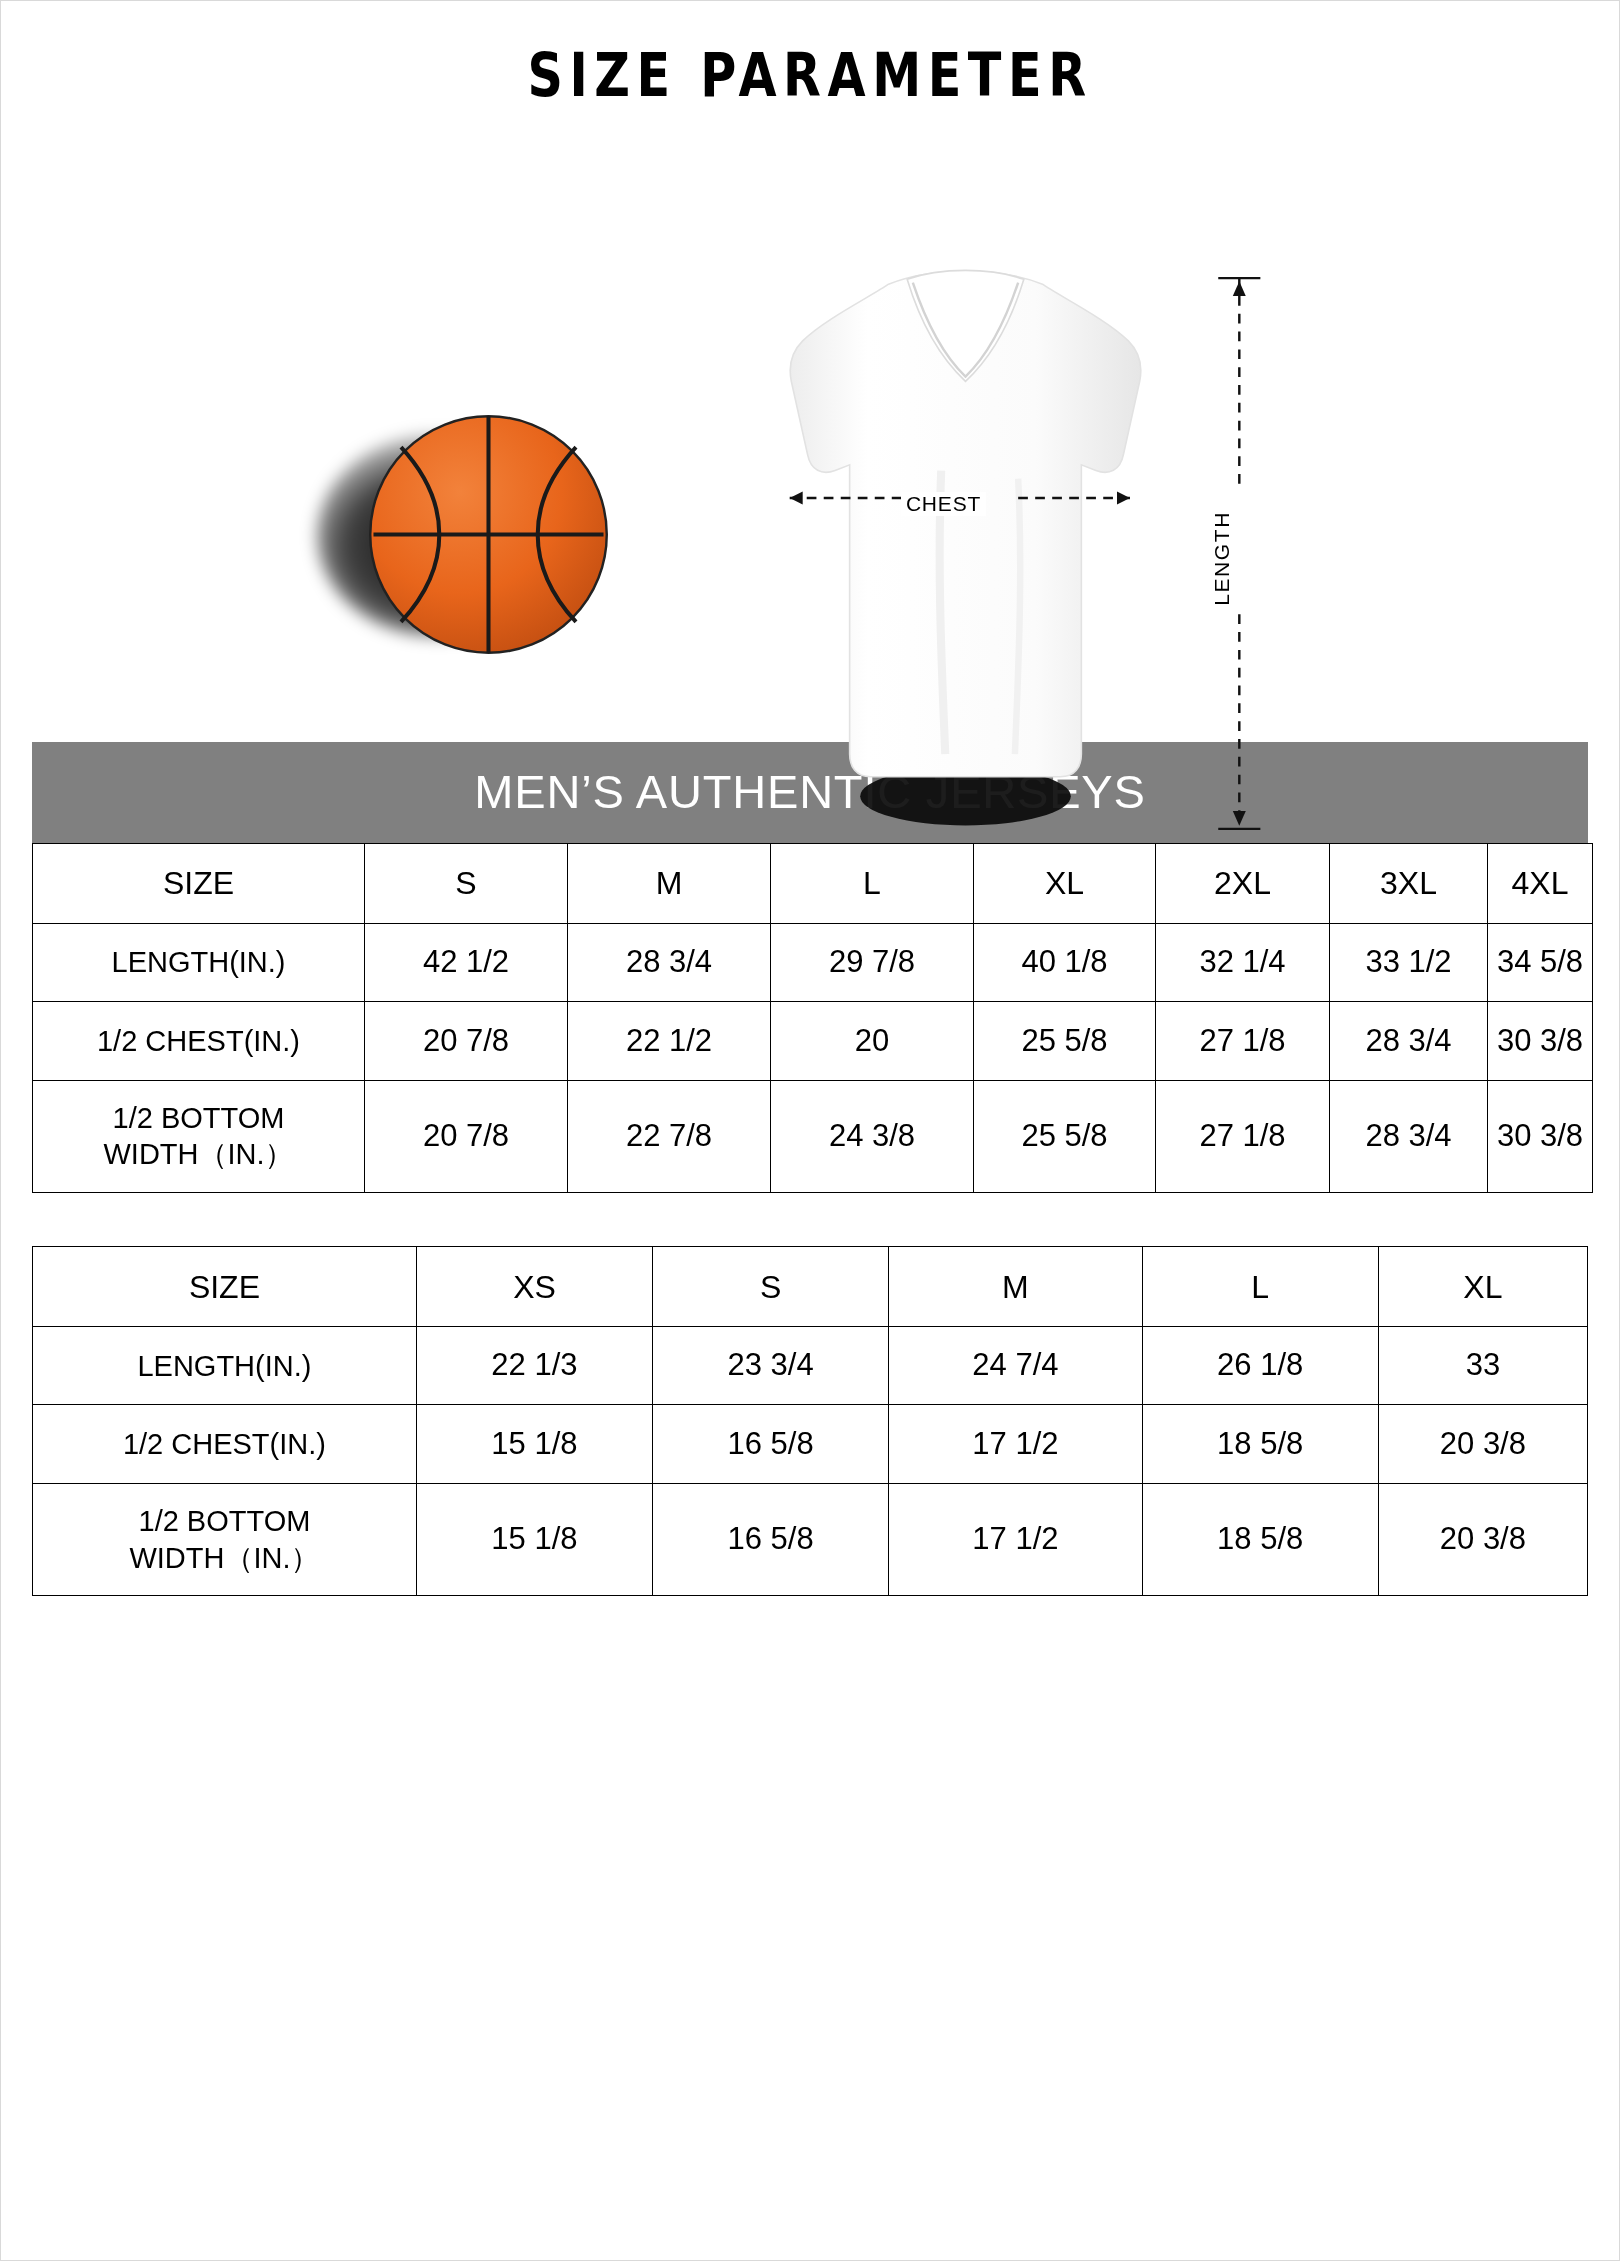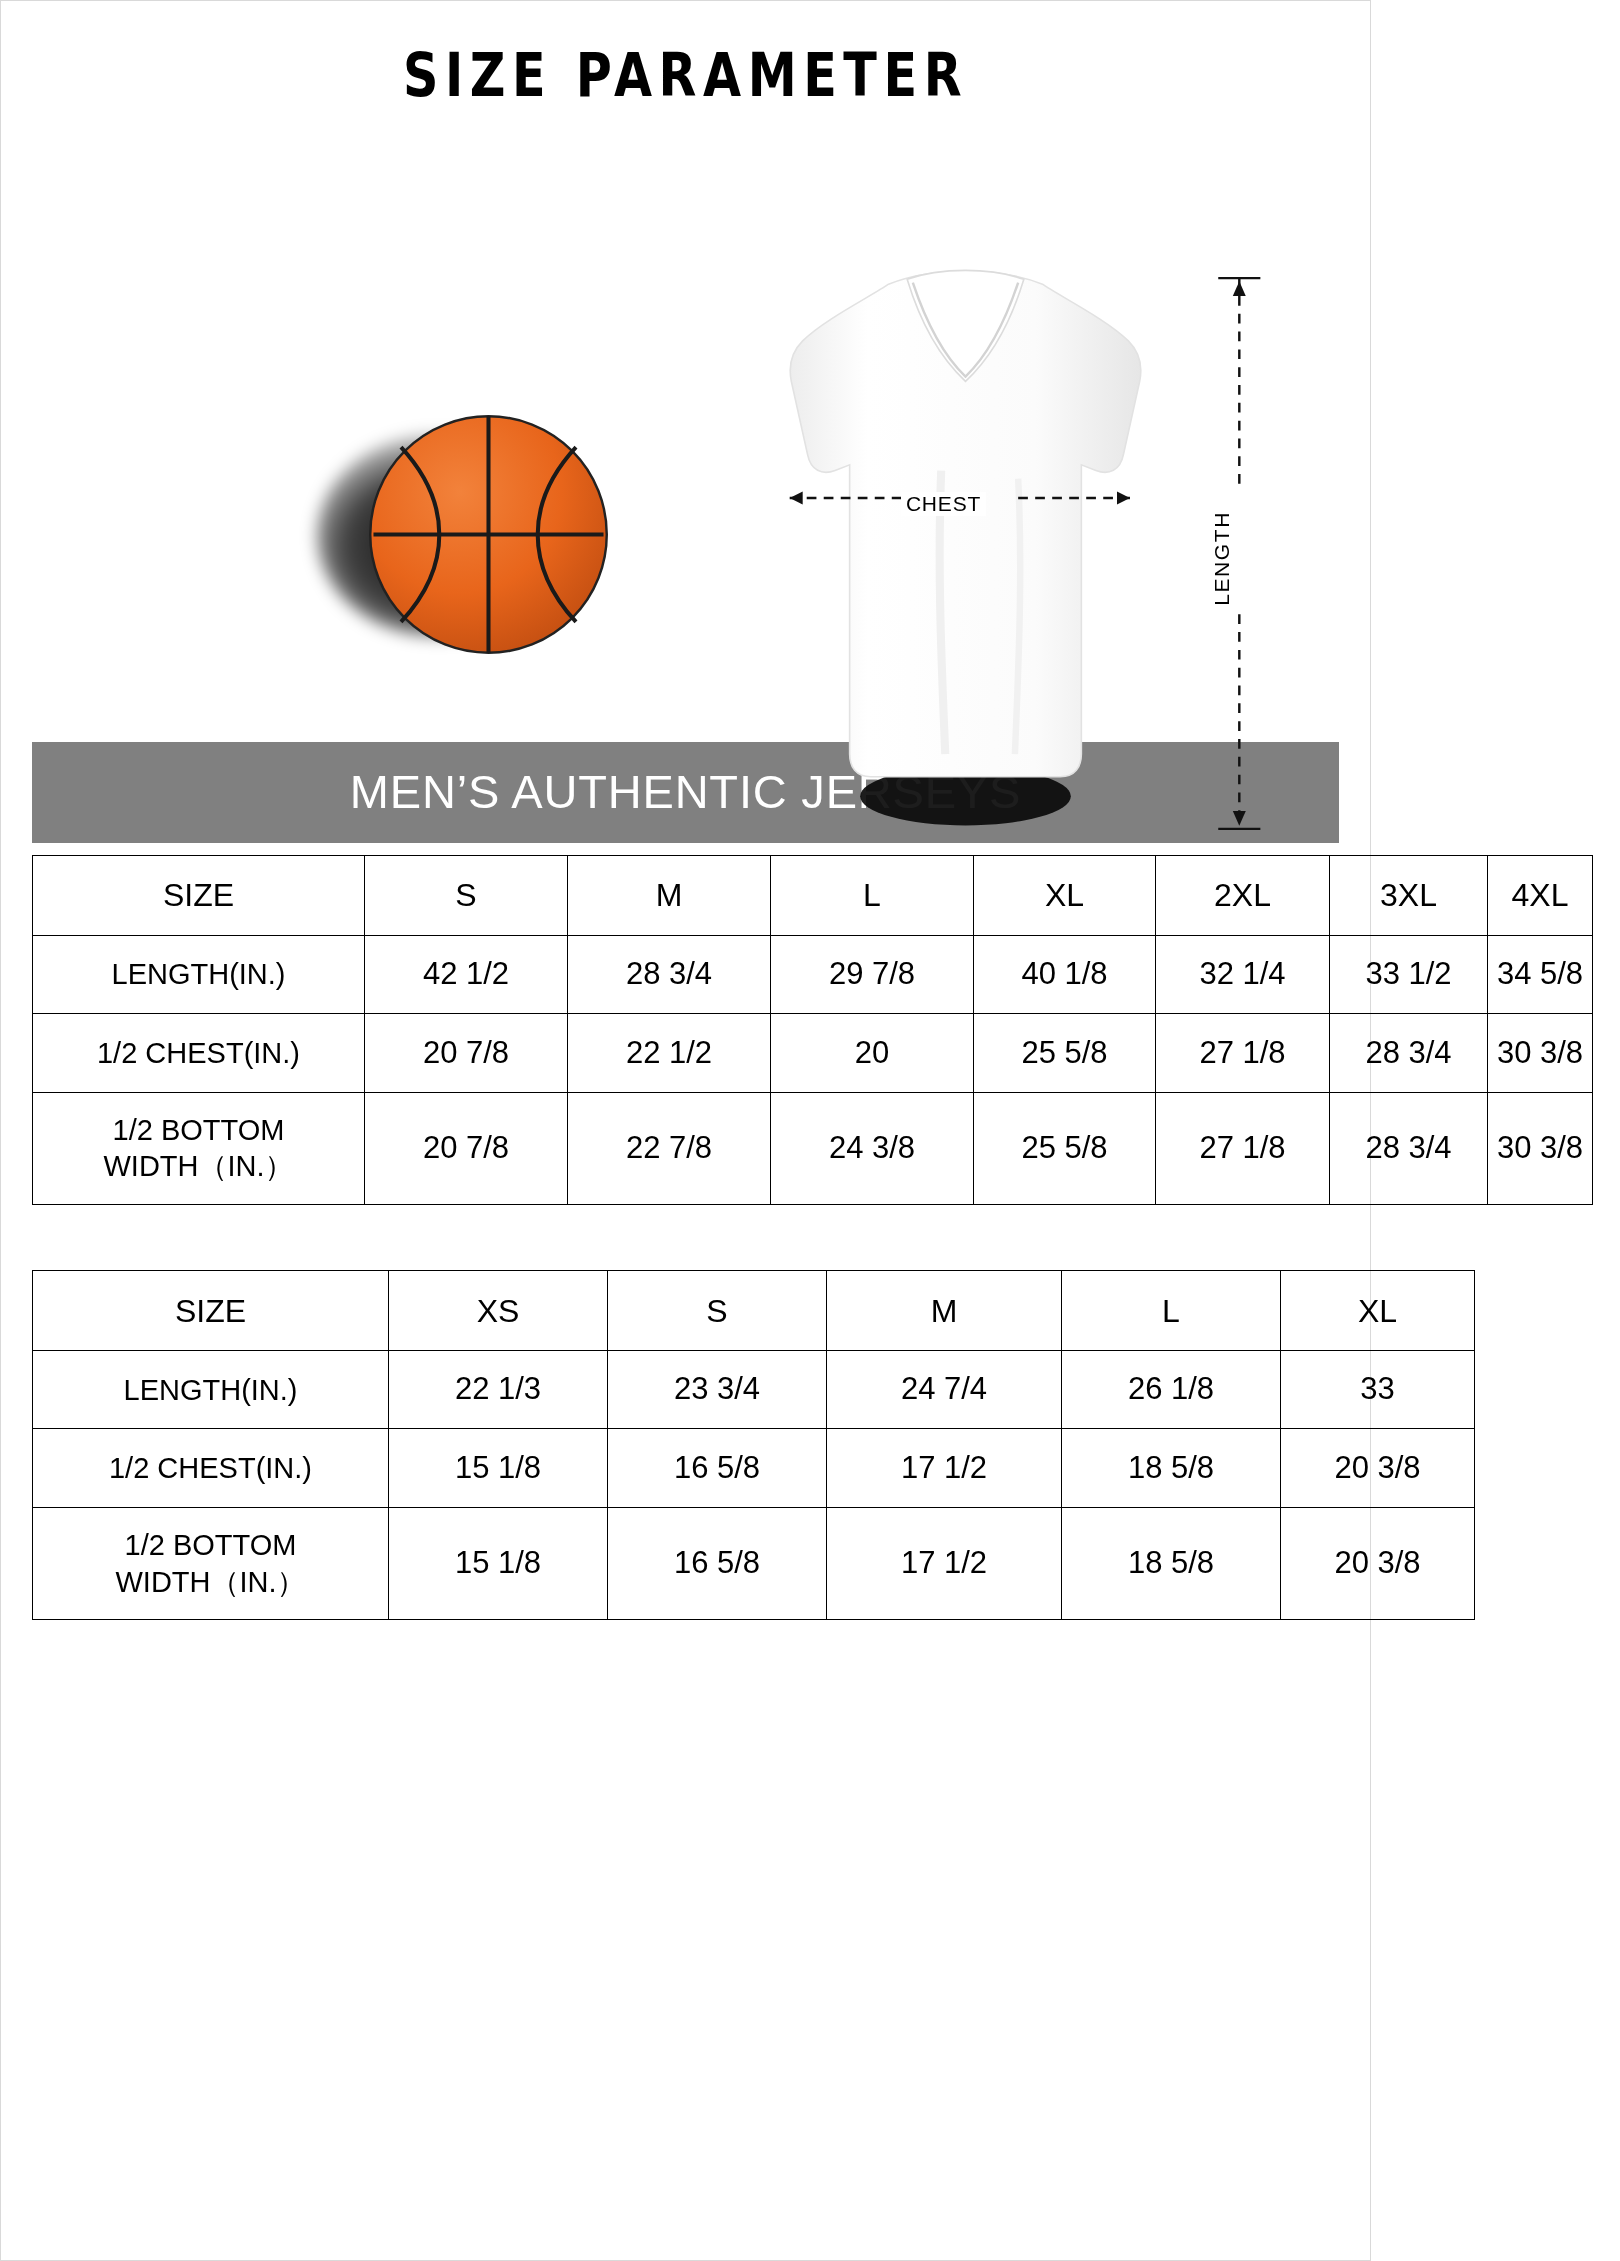--- a/index.html
+++ b/index.html
@@ -10,21 +10,21 @@
   body {
     width: 1620px;
     height: 2261px;
     font-family: "Liberation Sans", sans-serif;
     color: #000000;
     position: relative;
     overflow: hidden;
   }
   .page {
     position: relative;
-    width: 1371px;
+    width: 1620px;
     height: 2261px;
     box-sizing: border-box;
     border: 1.6px solid #d9d9d9;
     background: #ffffff;
   }
 
   
   .title {
     text-align: center;
     font-family: "DejaVu Sans", sans-serif;
@@ -108,21 +108,20 @@
     letter-spacing: 0.8px;
     padding: 21px 0 24px 0;
     border: 1.6px solid #808080;
     border-bottom: none;
     font-family: "Liberation Sans", sans-serif;
   }
   table.size-table {
     width: 100%;
     border-collapse: collapse;
     table-layout: fixed;
-    margin-top: 12px;
   }
   table.size-table td {
     border: 1.6px solid #000000;
     text-align: center;
     font-size: 31px;
     font-family: "Liberation Sans", sans-serif;
     padding: 19.4px 3.2px;
     line-height: 1.25;
     white-space: nowrap;
   }

